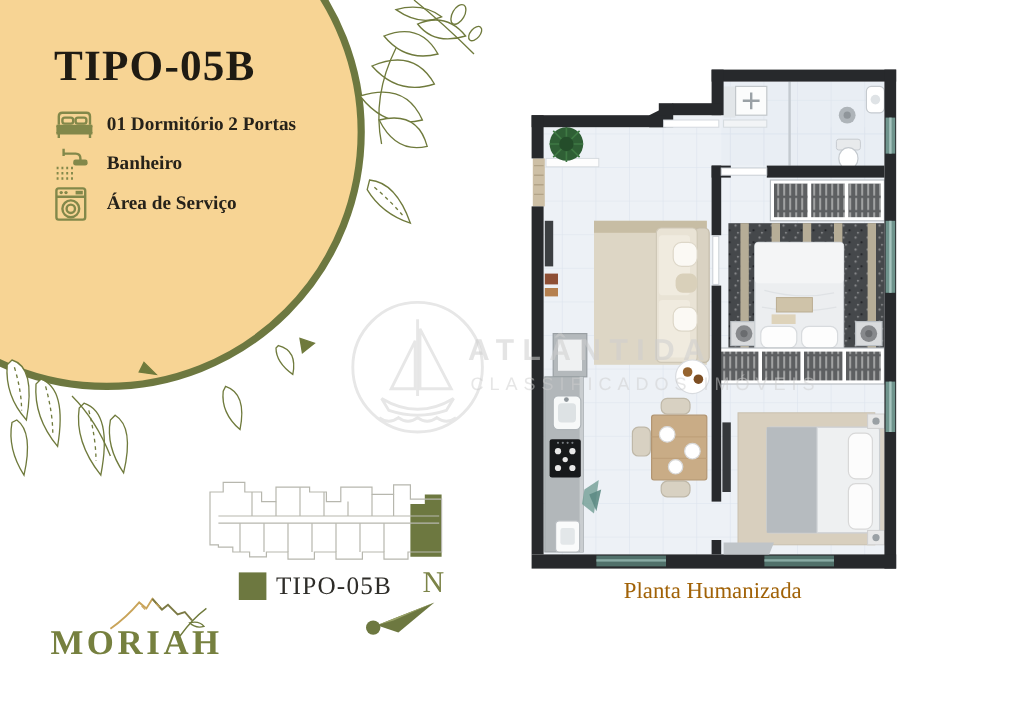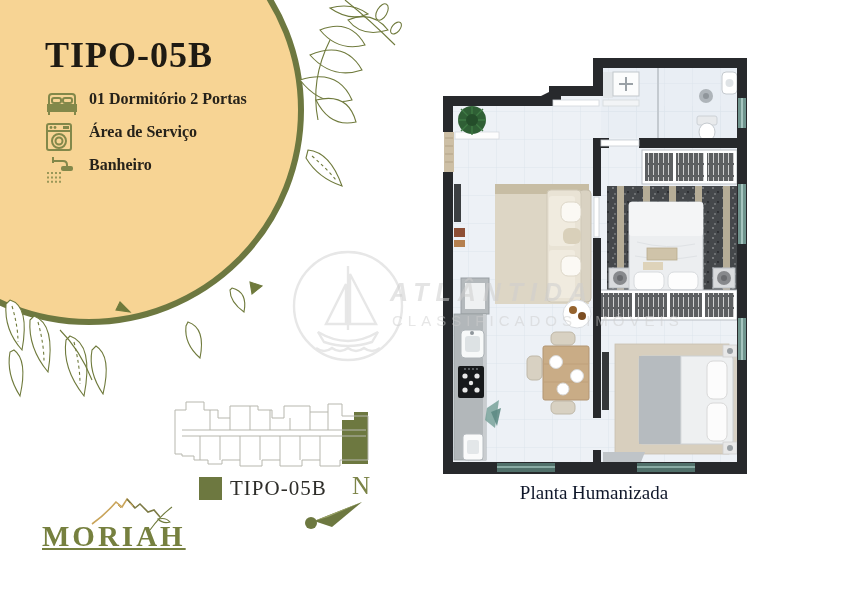--- a/index.html
+++ b/index.html
@@ -4,45 +4,45 @@
 <style>
   html,body{margin:0;padding:0;background:#ffffff;}
   #stage{position:relative;width:849px;height:600px;background:#ffffff;overflow:hidden;
          font-family:"Liberation Serif","DejaVu Serif",serif;}
   
   .circle{position:absolute;left:-126px;top:-105px;width:430px;height:430px;border-radius:50%;
           background:#f7d494;border:6px solid #6d7840;box-sizing:border-box;z-index:3;}
   .panel-title{position:absolute;left:45px;top:34px;font-size:36px;font-weight:bold;color:#1f1b13;
                letter-spacing:1px;z-index:4;}
   .legend{position:absolute;left:45px;top:90px;z-index:4;}
-  .legend-row{display:flex;height:28px;margin-bottom:5px;}
+  .legend-row{display:flex;align-items:center;height:28px;margin-bottom:5px;}
   .legend-icon{width:38px;height:28px;flex:0 0 38px;display:flex;align-items:center;}
   .legend-label{font-size:16px;font-weight:bold;color:#26221a;margin-left:6px;white-space:nowrap;}
   
   .decor{position:absolute;left:0;top:0;width:849px;height:600px;z-index:4;pointer-events:none;}
   
   .watermark{position:absolute;left:286px;top:248px;width:420px;height:130px;z-index:2;pointer-events:none;}
   .wm-title{position:absolute;left:104px;top:30px;font-family:"Liberation Sans","DejaVu Sans",sans-serif;
-            font-weight:bold;font-size:25px;letter-spacing:7px;color:rgba(205,205,205,0.55);font-style:italic;}
+            font-weight:bold;font-size:25px;letter-spacing:7px;color:rgba(205,205,205,0.55);}
   .wm-sub{position:absolute;left:106px;top:64px;font-family:"Liberation Sans","DejaVu Sans",sans-serif;
           font-size:15px;letter-spacing:5px;color:rgba(205,205,205,0.5);}
   
   .plan{position:absolute;left:441px;top:56px;z-index:1;}
   .plan-caption{position:absolute;left:441px;top:482px;width:306px;text-align:center;
-                font-size:19px;color:#0f172a;z-index:4;}
+                font-size:19px;color:#a16207;z-index:4;}
   
   .bkey{position:absolute;left:170px;top:396px;z-index:3;}
   .swatch{position:absolute;left:199px;top:477px;width:23px;height:23px;background:#6d7840;z-index:3;}
   .key-label{position:absolute;left:230px;top:476px;font-size:21px;color:#2e2d29;letter-spacing:1px;z-index:3;}
   .north-n{position:absolute;left:352px;top:472px;font-size:25px;color:#7c8448;z-index:3;}
   .needle{position:absolute;left:300px;top:495px;z-index:3;}
   
   .logo-mountain{position:absolute;left:88px;top:492px;z-index:3;}
   .logo-text{position:absolute;left:42px;top:520px;font-size:29px;font-weight:bold;color:#76803f;
-             letter-spacing:3px;z-index:3;text-decoration:underline;}
+             letter-spacing:3px;z-index:3;}
 </style>
 </head>
 <body>
 
 <div id="stage">
 
   <div class="circle"></div>
 
   <div class="panel-title">TIPO-05B</div>
 
@@ -58,48 +58,48 @@
             <path d="M2 20 h30"></path>
             <path d="M4 20 v4 M30 20 v4"></path>
           </g>
           <rect x="2" y="14" width="30" height="6" fill="#82884a"></rect>
         </svg>
       </span>
       <span class="legend-label">01 Dormitório 2 Portas</span>
     </div>
     <div class="legend-row">
       <span class="legend-icon">
+        <svg width="32" height="30" viewBox="0 0 32 30">
+          <g stroke="#82884a" stroke-width="2" fill="none">
+            <path d="M8 6 h10 q4,0 4,4 v2"></path>
+            <path d="M8 2 v6"></path>
+          </g>
+          <rect x="16" y="11" width="12" height="5" rx="2" fill="#82884a"></rect>
+          <g stroke="#82884a" stroke-width="1.6" stroke-dasharray="2 2.4">
+            <path d="M3 17 v11 M7 17 v11 M11 17 v11 M15 17 v11"></path>
+          </g>
+        </svg>
+      </span>
+      <span class="legend-label">Banheiro</span>
+    </div>
+    <div class="legend-row">
+      <span class="legend-icon">
         <svg width="28" height="30" viewBox="0 0 28 30">
           <g stroke="#82884a" stroke-width="2" fill="none">
             <rect x="2" y="2" width="24" height="26" rx="2"></rect>
             <path d="M2 9 h24"></path>
             <circle cx="14" cy="19" r="7"></circle>
             <circle cx="14" cy="19" r="3.5"></circle>
           </g>
           <circle cx="6" cy="5.5" r="1.4" fill="#82884a"></circle>
           <circle cx="10" cy="5.5" r="1.4" fill="#82884a"></circle>
           <rect x="18" y="4" width="6" height="3" fill="#82884a"></rect>
         </svg>
       </span>
       <span class="legend-label">Área de Serviço</span>
-    </div>
-    <div class="legend-row">
-      <span class="legend-icon">
-        <svg width="32" height="30" viewBox="0 0 32 30">
-          <g stroke="#82884a" stroke-width="2" fill="none">
-            <path d="M8 6 h10 q4,0 4,4 v2"></path>
-            <path d="M8 2 v6"></path>
-          </g>
-          <rect x="16" y="11" width="12" height="5" rx="2" fill="#82884a"></rect>
-          <g stroke="#82884a" stroke-width="1.6" stroke-dasharray="2 2.4">
-            <path d="M3 17 v11 M7 17 v11 M11 17 v11 M15 17 v11"></path>
-          </g>
-        </svg>
-      </span>
-      <span class="legend-label">Banheiro</span>
     </div>
   </div>
 
   <svg class="decor" viewBox="0 0 849 600">
     <g stroke="#6f7a3c" stroke-width="1.1" fill="#ffffff">
 
       <path d="M330 8 Q352 2 368 14 Q350 22 330 8 Z"></path>
       <path d="M348 20 Q372 10 388 30 Q362 38 348 20 Z"></path>
       <path d="M320 30 Q350 18 365 45 Q338 52 320 30 Z"></path>
       <path d="M310 55 Q345 40 362 70 Q332 80 310 55 Z"></path>

